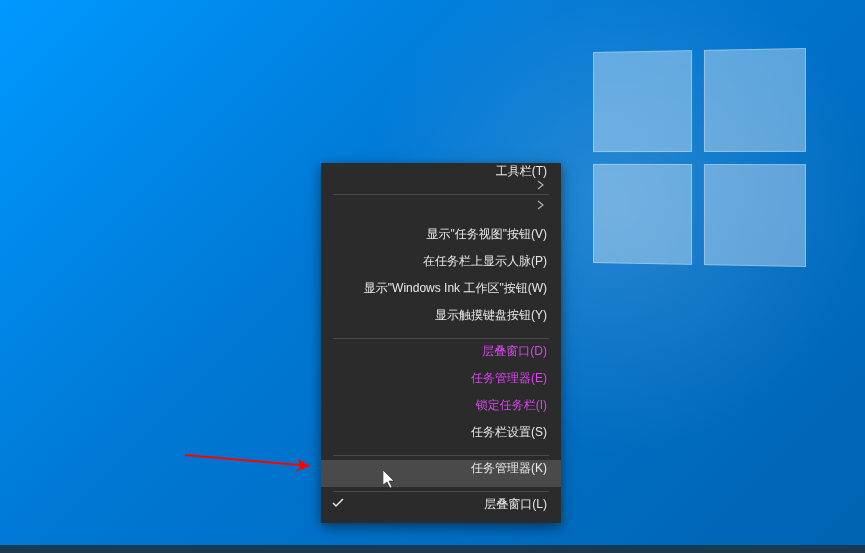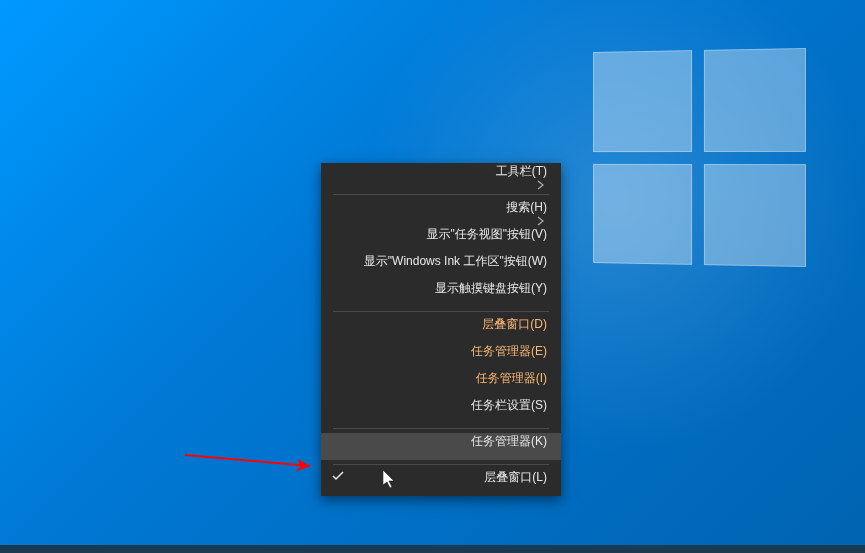--- a/index.html
+++ b/index.html
@@ -56,21 +56,21 @@
       height: 27px;
       padding: 0 14px 0 32px;
       position: relative;
       cursor: default;
       flex-direction: column;
     }
     .menu-item.highlighted {
       background: #4a4a4a;
     }
     .menu-item.disabled {
-      color: #fdba74;
+      color: #d946ef;
     }
     .menu-separator {
       height: 1px;
       background: #4a4a4a;
       margin: 4px 12px;
     }
     .menu-text {
       flex: 1;
     }
     .chevron {
@@ -140,45 +140,47 @@
     <div class="menu-item">
       <span class="menu-text">工具栏(T)</span>
       <span class="chevron">
         <svg width="8" height="10" viewBox="0 0 8 10">
           <path d="M1,1 L6,5 L1,9" stroke="currentColor" stroke-width="1.2" fill="none"></path>
         </svg>
       </span>
     </div>
     <div class="menu-separator"></div>
     <div class="menu-item">
-      <span class="menu-text">搜索(H)</span>
       <span class="chevron">
         <svg width="8" height="10" viewBox="0 0 8 10">
           <path d="M1,1 L6,5 L1,9" stroke="currentColor" stroke-width="1.2" fill="none"></path>
         </svg>
       </span>
     </div>
     <div class="menu-item">
       <span class="menu-text">显示"任务视图"按钮(V)</span>
     </div>
     <div class="menu-item">
+      <span class="menu-text">在任务栏上显示人脉(P)</span>
+    </div>
+    <div class="menu-item">
       <span class="menu-text">显示"Windows Ink 工作区"按钮(W)</span>
     </div>
     <div class="menu-item">
       <span class="menu-text">显示触摸键盘按钮(Y)</span>
     </div>
     <div class="menu-separator"></div>
     <div class="menu-item disabled">
       <span class="menu-text">层叠窗口(D)</span>
     </div>
     <div class="menu-item disabled">
       <span class="menu-text">任务管理器(E)</span>
     </div>
     <div class="menu-item disabled">
-      <span class="menu-text">任务管理器(I)</span>
+      <span class="menu-text">锁定任务栏(I)</span>
     </div>
     <div class="menu-item">
       <span class="menu-text">任务栏设置(S)</span>
     </div>
     <div class="menu-separator"></div>
     <div class="menu-item highlighted">
       <span class="menu-text">任务管理器(K)</span>
     </div>
     <div class="menu-separator"></div>
     <div class="menu-item">

